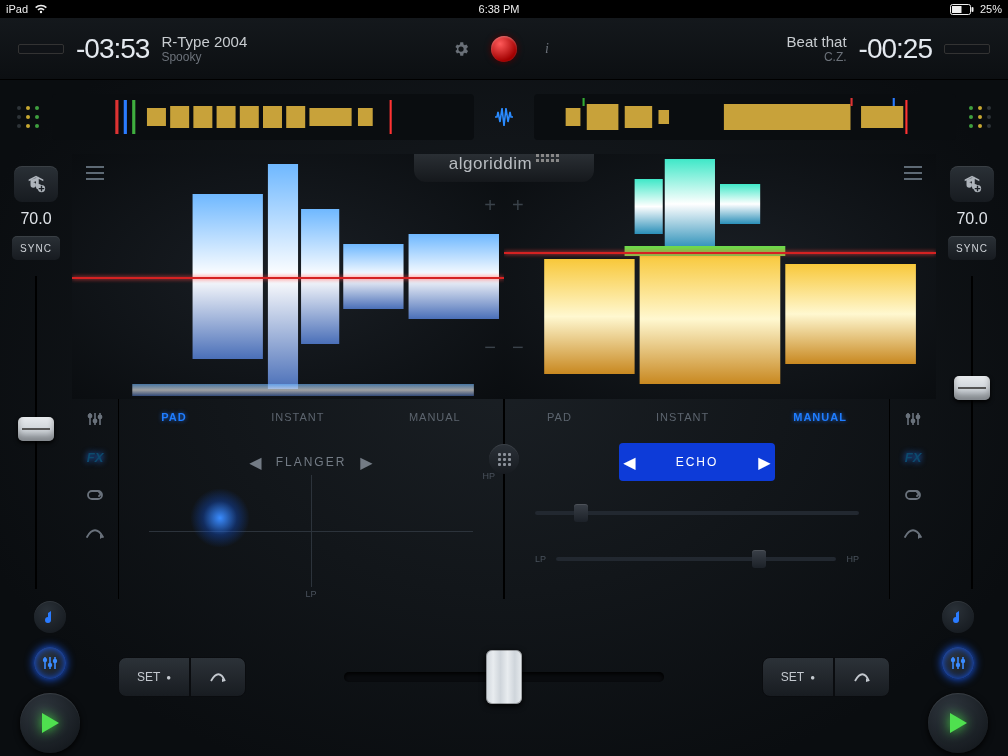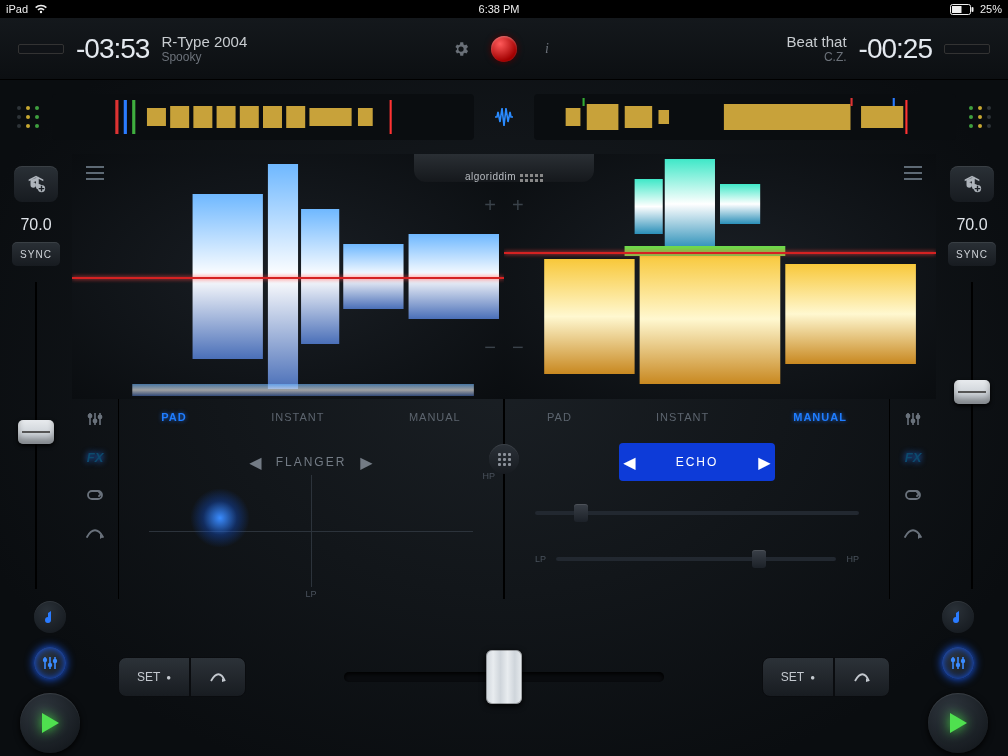--- a/index.html
+++ b/index.html
@@ -43,28 +43,28 @@
   .dots-grid.left span:nth-child(3),.dots-grid.left span:nth-child(6),.dots-grid.left span:nth-child(9){background:#3f9f3f;}
   .dots-grid.right span:nth-child(1),.dots-grid.right span:nth-child(4),.dots-grid.right span:nth-child(7){background:#3f9f3f;}
   .dots-grid.right span:nth-child(2),.dots-grid.right span:nth-child(5),.dots-grid.right span:nth-child(8){background:#c8a832;}
   .overview-wave { flex:1; height: 46px; background:#0a0d10; border-radius:4px; position:relative; overflow:hidden;}
   .ov-center { width:40px; display:flex; align-items:center; justify-content:center; }
   .waveicon svg { display:block; }
 
   .main { display:flex; height: 445px; }
   .sidecol { width: 72px; display:flex; flex-direction:column; align-items:center; padding-top:12px; gap:8px; }
   .libbtn { width:44px;height:36px;border-radius:8px;background:linear-gradient(#2a3036,#171b20);box-shadow:inset 0 1px 0 rgba(255,255,255,.08);display:flex;align-items:center;justify-content:center; cursor:pointer;}
-  .bpm { font-size:16px; color:#dfe3e8; margin-top:6px;}
+  .bpm { font-size:16px; color:#dfe3e8; }
   .syncbtn { width:48px;height:24px;border-radius:5px;background:linear-gradient(#2a3036,#171b20);display:flex;align-items:center;justify-content:center;font-size:10px;color:#cfd3d8;letter-spacing:1px;box-shadow:inset 0 1px 0 rgba(255,255,255,.08); cursor:pointer;}
   .pitch-slider { width:36px; flex:1; min-height:150px; margin:8px 0 10px; position:relative; background:linear-gradient(90deg,transparent 46%,#000 46%,#000 54%,transparent 54%); }
   .pitch-handle { position:absolute; left:0; right:0; height:24px; top:45%; background:linear-gradient(#e8ebee,#b9c0c7); border-radius:5px; box-shadow:0 2px 4px #000, inset 0 -6px 6px rgba(0,0,0,.3); }
   .pitch-handle::after{content:"";position:absolute;left:4px;right:4px;top:50%;height:2px;background:#555;transform:translateY(-50%);}
 
   .center { flex:1; display:flex; flex-direction:column; position:relative;}
-  .logo-tab { position:absolute; top:0; left:50%; transform:translateX(-50%); width:180px;height:28px; background:linear-gradient(#2a2f34,#15181c); border-radius:0 0 12px 12px; display:flex;align-items:flex-end;justify-content:center; font-size:10px; color:#b8bcc1; letter-spacing:.5px; z-index:5;}
+  .logo-tab { position:absolute; top:0; left:50%; transform:translateX(-50%); width:180px;height:28px; background:linear-gradient(#2a2f34,#15181c); border-radius:0 0 12px 12px; display:flex;align-items:flex-start;justify-content:center; font-size:17px; color:#b8bcc1; letter-spacing:.5px; z-index:5;}
   .logo-tab .dots{display:grid;grid-template-columns:repeat(5,3px);grid-auto-rows:3px;gap:2px;margin-left:4px;}
   .logo-tab .dots span{width:3px;height:3px;background:#888;}
   .bigwaves { height:245px; display:flex; position:relative;}
   .bw { flex:1; position:relative; overflow:hidden; background:radial-gradient(ellipse at center,#1a1f25,#0a0d10);}
   .bw canvas,.bw .wv{position:absolute;inset:0;}
   .playline{position:absolute;left:0;right:0;top:50%;height:2px;background:#d52222;box-shadow:0 0 4px #f44;}
   .listicon{position:absolute;top:10px;width:22px;height:18px;color:#5e6a75;cursor:pointer;}
   .listicon.left{left:12px;} .listicon.right{right:12px;}
   .plusminus{position:absolute;right:8px;color:#3a424a;font-size:20px;cursor:pointer;}
   .plusminus.plus{top:40px;} .plusminus.minus{bottom:40px;}

